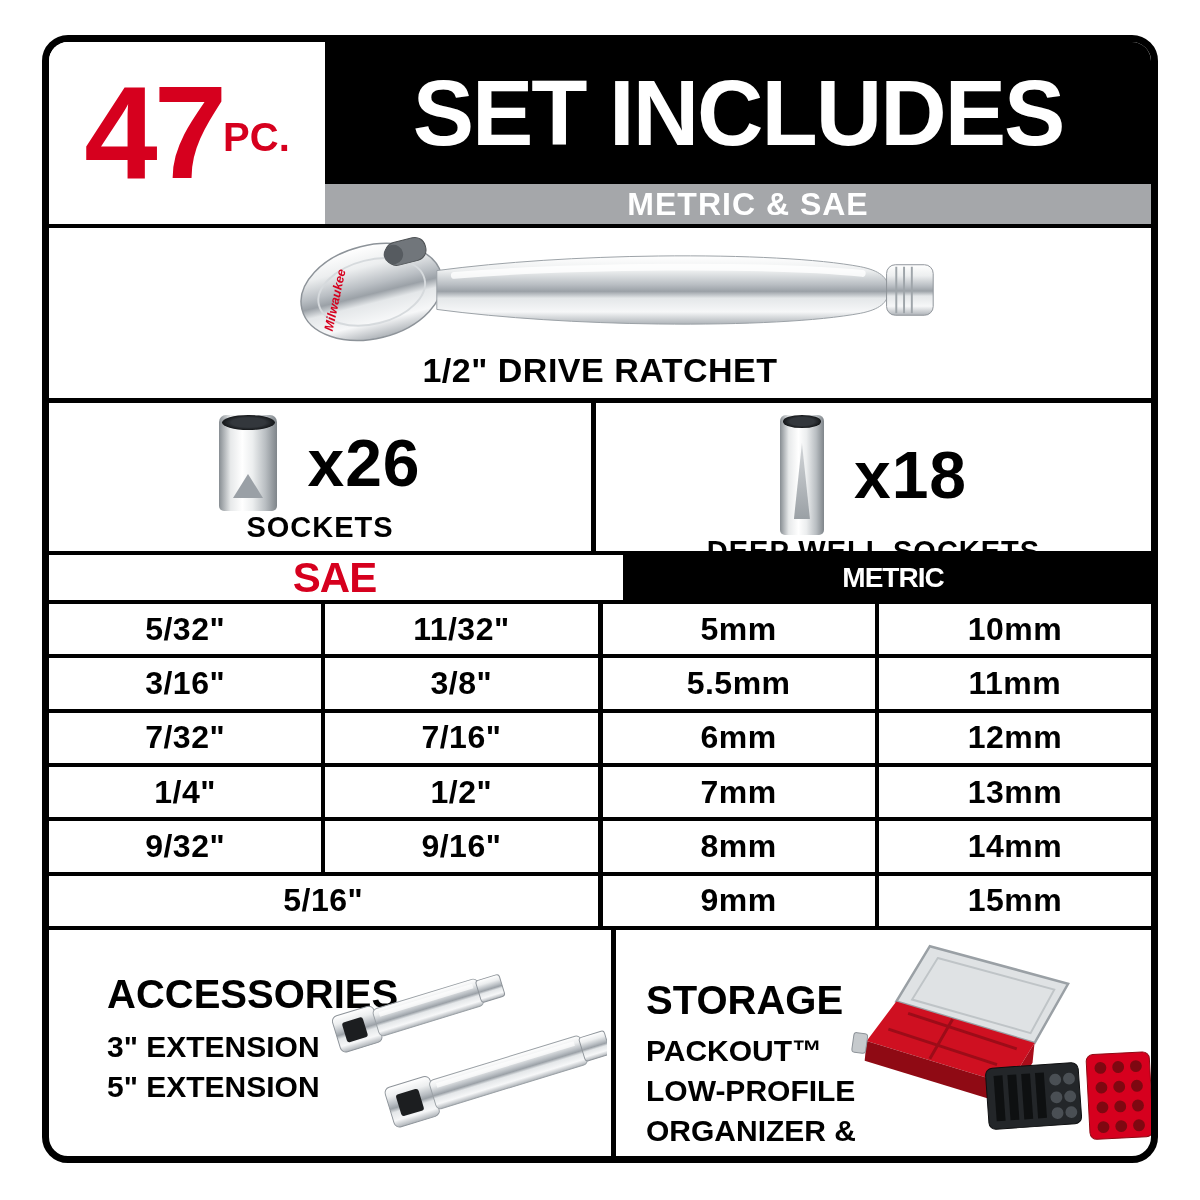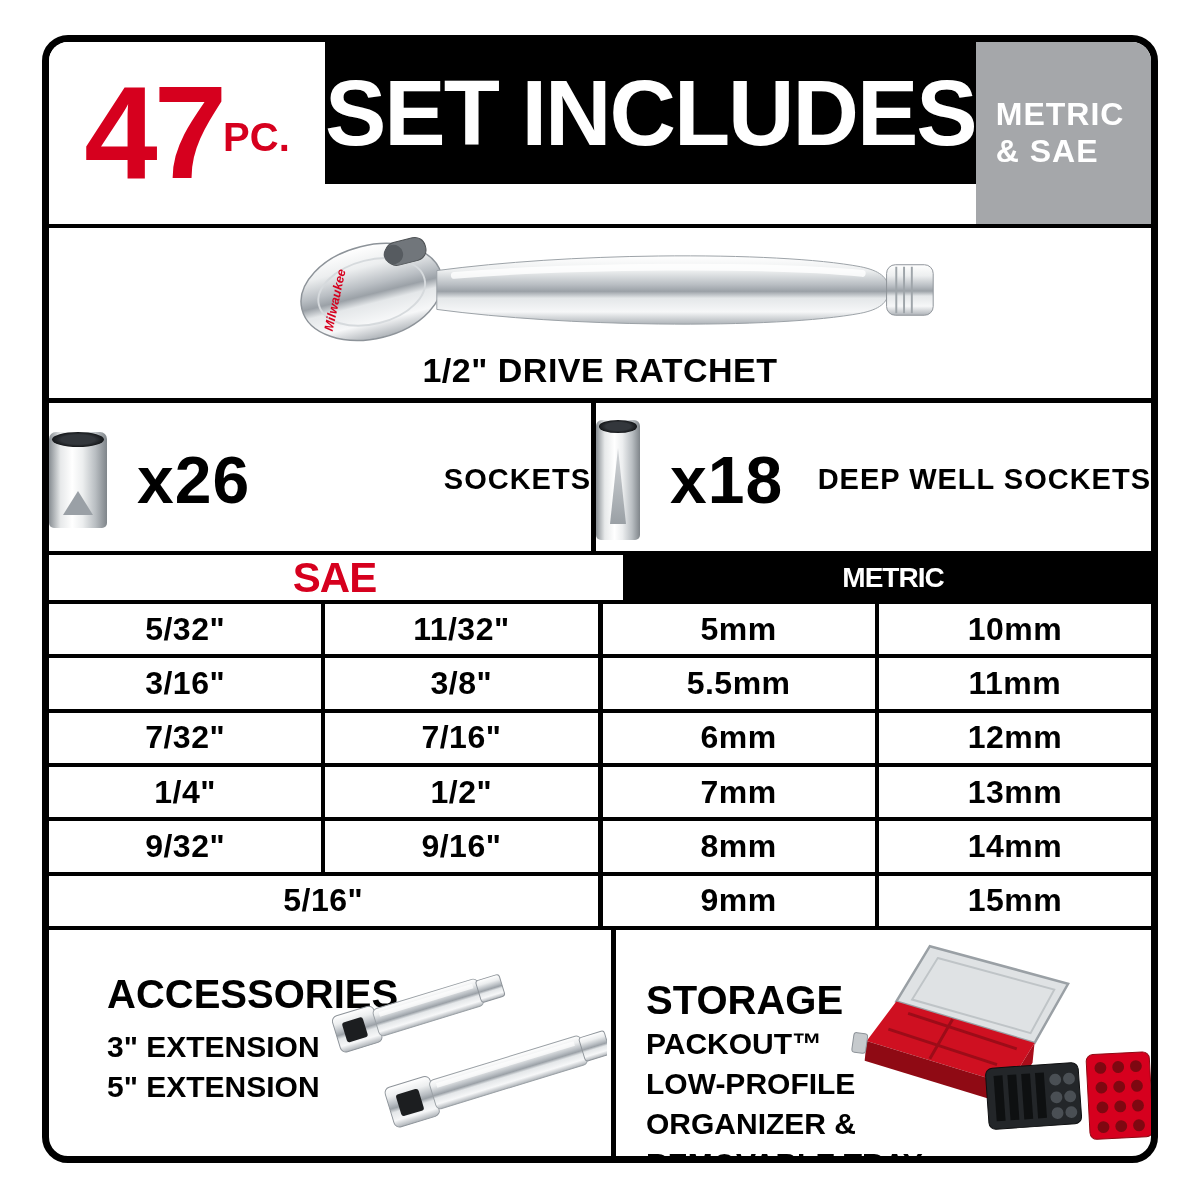--- a/index.html
+++ b/index.html
@@ -8,37 +8,37 @@
   .frame { position:absolute; left:42px; top:35px; width:1116px; height:1128px;
            border:7px solid #000; border-radius:26px; overflow:hidden; background:#fff; }
 
   
   .row-header { position:absolute; left:0; top:0; width:1102px; height:186px;
                 border-bottom:4px solid #000; display:flex; }
   .badge-cell { width:276px; background:#fff; display:flex; flex-direction:row;
                 align-items:center; justify-content:center; }
   .badge-count { font-size:132px; font-weight:bold; color:#d6001e; line-height:0.92; letter-spacing:-4px; }
   .badge-unit  { font-size:40px;  font-weight:bold; color:#d6001e; letter-spacing:0; margin-top:8px; }
-  .title-cell { flex:1; display:flex; flex-direction:row; }
+  .title-cell { flex:1; display:flex; flex-direction:column; }
   .title-black { height:142px; background:#000; color:#fff; display:flex; align-items:center;
                  justify-content:center; font-size:92px; font-weight:bold; letter-spacing:-2px; }
   .title-gray  { flex:1; background:#a5a7aa; color:#fff; display:flex; align-items:center;
                  justify-content:center; font-size:32px; font-weight:bold; letter-spacing:1px;padding-left:20px; }
 
   
   .row-ratchet { position:absolute; left:0; top:186px; width:1102px; height:175px;
                  border-bottom:5px solid #000; display:flex; flex-direction:column;
                  align-items:center; justify-content:flex-end; background:#fff; }
   .ratchet-art { width:680px; height:118px; margin-bottom:2px; }
   .ratchet-label { font-size:34px; font-weight:bold; letter-spacing:0.5px; color:#000; margin-bottom:8px; }
 
   
   .row-sockets { position:absolute; left:0; top:361px; width:1102px; height:152px;
                  border-bottom:4px solid #000; display:flex; }
-  .sock-cell { width:547px; border-right:5px solid #000; display:flex; flex-direction:row;
+  .sock-cell { width:547px; border-right:5px solid #000; display:flex; flex-direction:column;
                align-items:center; justify-content:space-between; padding:12px 0 6px 0; }
   .sock-cell.right { width:auto; flex:1; border-right:none; }
   .count-wrap { display:flex; align-items:center; gap:30px; }
   .count-num { font-size:66px; font-weight:bold; letter-spacing:1px; color:#000; }
   .sock-label { font-size:29px; font-weight:bold; letter-spacing:1px; color:#000; margin-bottom:2px; }
 
   
   .socket-reg { width:58px; height:96px; position:relative; border-radius:7px 7px 5px 5px;
     background:linear-gradient(90deg,#878d92 0%,#e7e9ea 20%,#ffffff 40%,#eceeef 58%,#b9bec2 80%,#7f858a 100%); }
   .socket-reg::before { content:""; position:absolute; top:0; left:5%; right:5%; height:15px;
@@ -71,21 +71,21 @@
           font-size:32px; font-weight:bold; color:#000; letter-spacing:0.5px; }
   .cell.span2 { grid-column:1 / -1; }
 
   
   .row-bottom { position:absolute; left:0; top:888px; width:1102px; height:226px; display:flex; }
   .acc-cell { width:547px; border-right:5px solid #000; position:relative; padding:42px 0 0 38px;margin-left:20px; }
   .sto-cell { flex:1; position:relative; padding:48px 0 0 30px; }
   .block-title { font-size:40px; font-weight:bold; letter-spacing:0; color:#000; }
   .block-line { font-size:30px; font-weight:bold; color:#000; line-height:40px; }
   .acc-lines { margin-top:10px; }
-  .sto-lines { margin-top:1px; }
+  .sto-lines { margin-top:8px; }
   .ext-art { position:absolute; right:4px; bottom:22px; width:300px; height:188px; }
   .pack-art { position:absolute; right:-4px; top:8px; width:316px; height:208px; }
 </style>
 </head>
 <body>
 
 <div class="canvas">
   <div class="frame">
 
     <div class="row-header">

